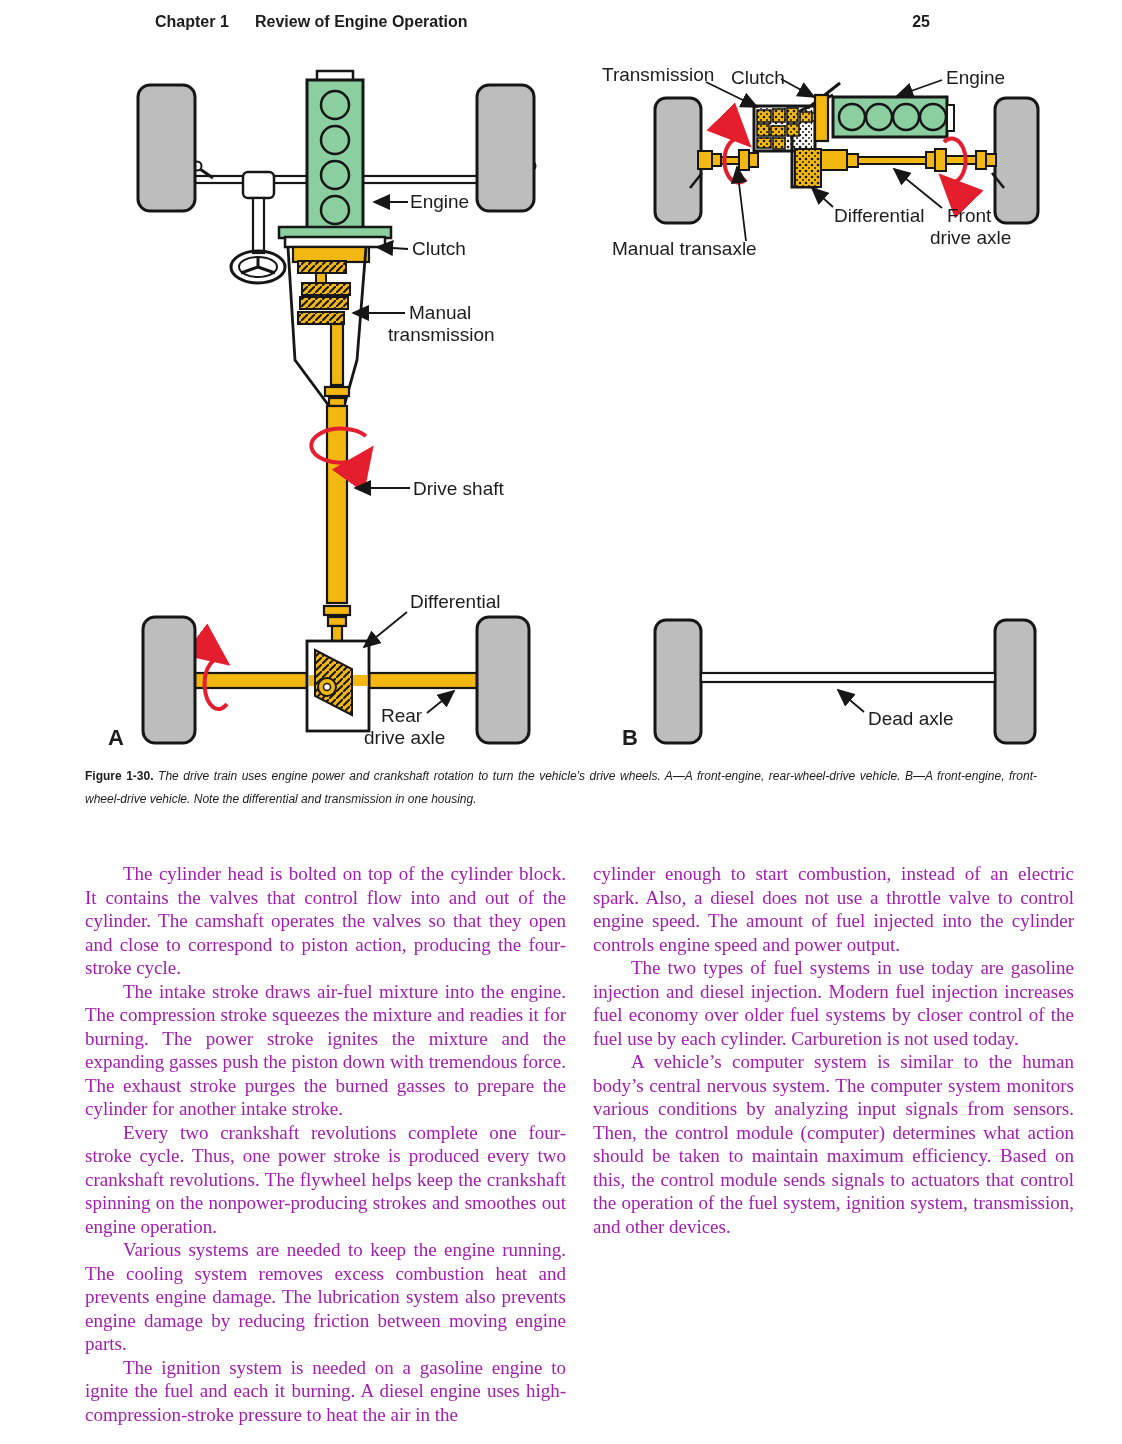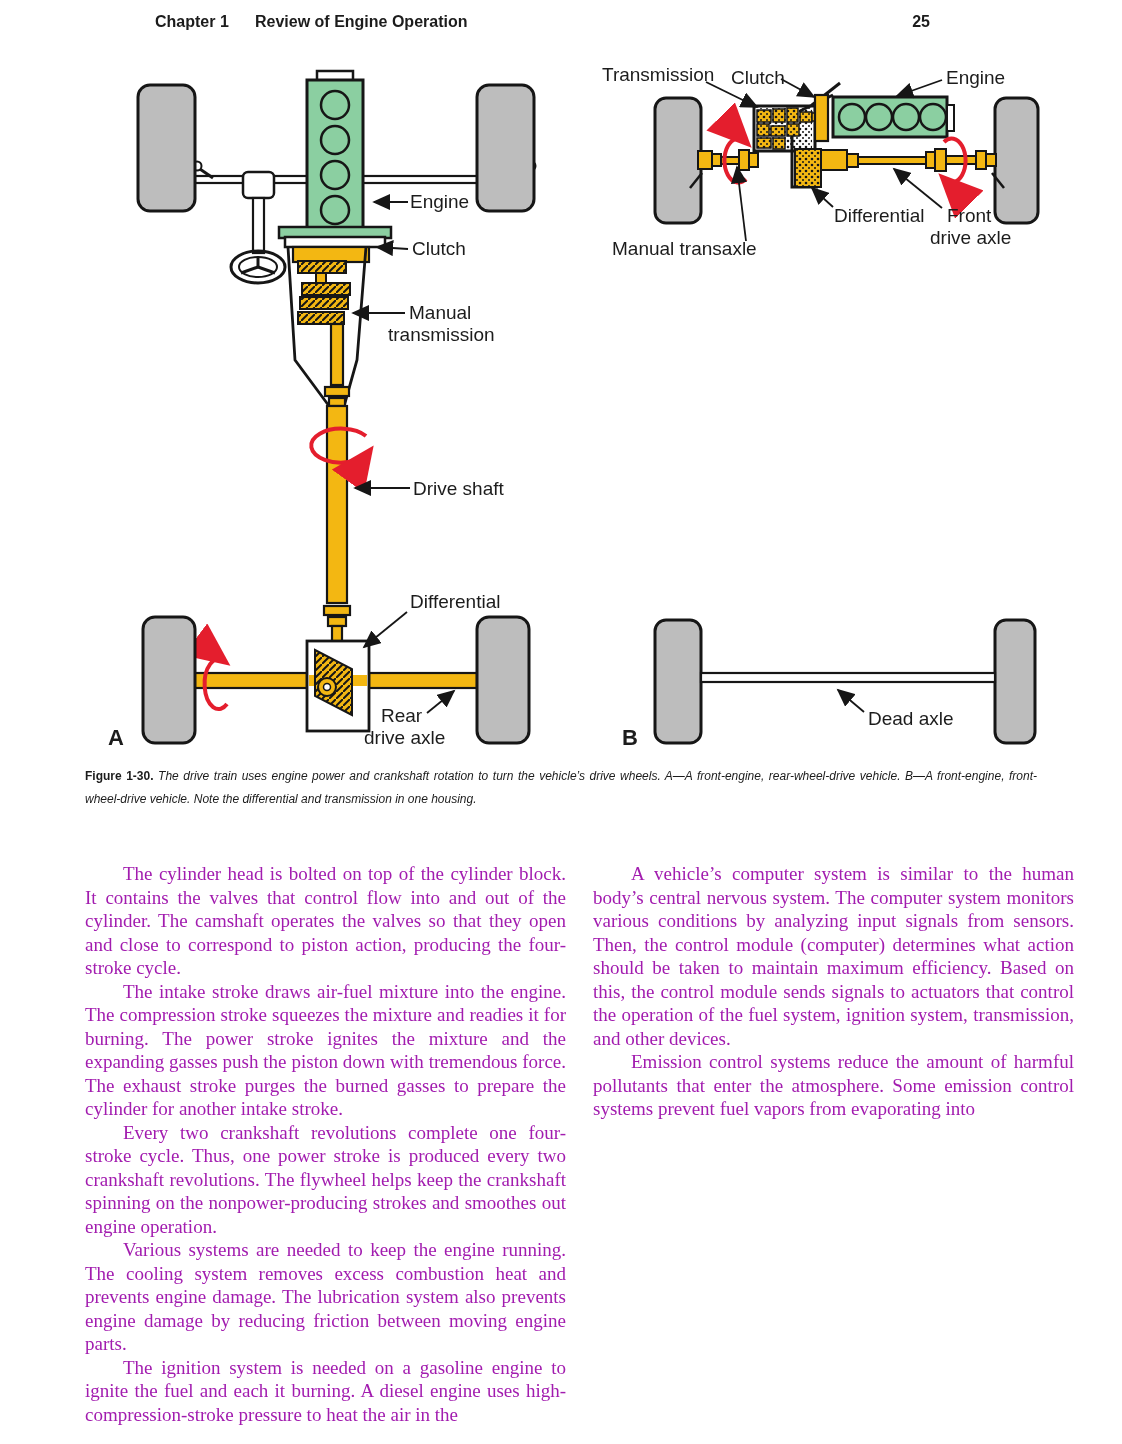--- a/index.html
+++ b/index.html
@@ -266,17 +266,18 @@
 
   <div class="col left">
     <p>The cylinder head is bolted on top of the cylinder block. It contains the valves that control flow into and out of the cylinder. The camshaft operates the valves so that they open and close to correspond to piston action, producing the four-stroke cycle.</p>
     <p>The intake stroke draws air-fuel mixture into the engine. The compression stroke squeezes the mixture and readies it for burning. The power stroke ignites the mixture and the expanding gasses push the piston down with tremendous force. The exhaust stroke purges the burned gasses to prepare the cylinder for another intake stroke.</p>
     <p>Every two crankshaft revolutions complete one four-stroke cycle. Thus, one power stroke is produced every two crankshaft revolutions. The flywheel helps keep the crankshaft spinning on the nonpower-producing strokes and smoothes out engine operation.</p>
     <p>Various systems are needed to keep the engine running. The cooling system removes excess combustion heat and prevents engine damage. The lubrication system also prevents engine damage by reducing friction between moving engine parts.</p>
     <p>The ignition system is needed on a gasoline engine to ignite the fuel and each it burning. A diesel engine uses high-compression-stroke pressure to heat the air in the</p>
   </div>
 
   <div class="col right">
+    <p class="cont">cylinder enough to start combustion, instead of an electric spark. Also, a diesel does not use a throttle valve to control engine speed. The amount of fuel injected into the cylinder controls engine speed and power output.</p>
+    <p>The two types of fuel systems in use today are gasoline injection and diesel injection. Modern fuel injection increases fuel economy over older fuel systems by closer control of the fuel use by each cylinder. Carburetion is not used today.</p>
     <p>A vehicle’s computer system is similar to the human body’s central nervous system. The computer system monitors various conditions by analyzing input signals from sensors. Then, the control module (computer) determines what action should be taken to maintain maximum efficiency. Based on this, the control module sends signals to actuators that control the operation of the fuel system, ignition system, transmission, and other devices.</p>
-    <p>Emission control systems reduce the amount of harmful pollutants that enter the atmosphere. Some emission control systems prevent fuel vapors from evaporating into</p>
   </div>
 
 </div>
 
 </body></html>

